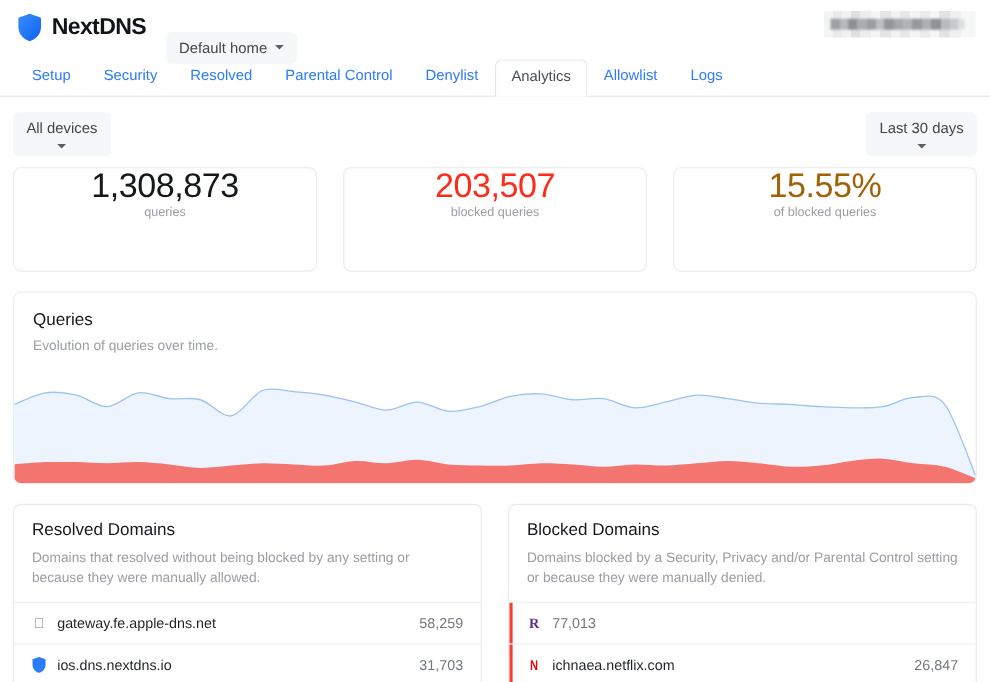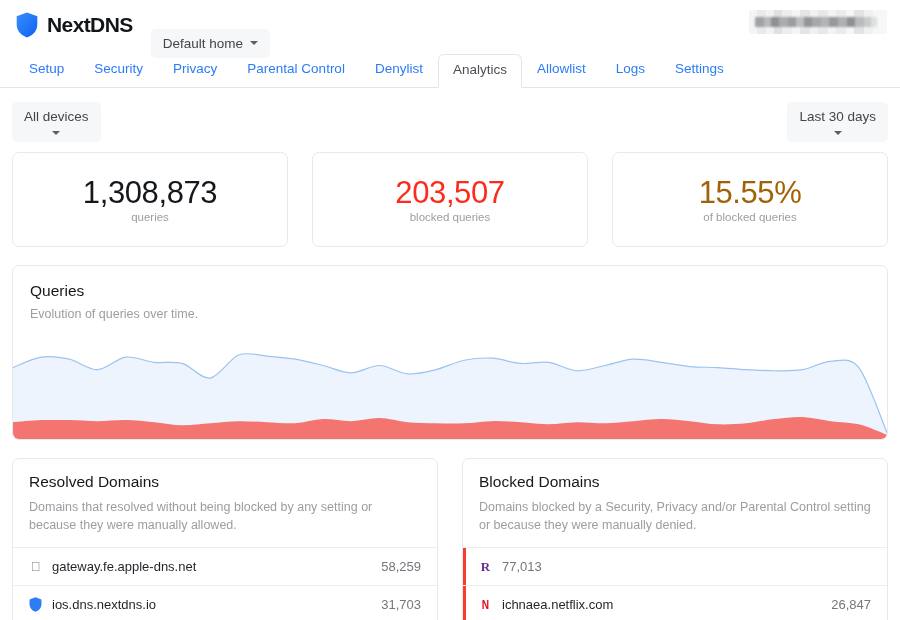--- a/index.html
+++ b/index.html
@@ -118,21 +118,21 @@
     display: flex; gap: 24px;
     padding: 0 12px;
   }
   .stat-card {
     flex: 1;
     background: #ffffff;
     border: 1px solid #e7e9ec;
     border-radius: 7px;
     height: 95px;
     display: flex; flex-direction: column;
-    align-items: center; justify-content: center;
+    align-items: center; 
     gap: 3px;
   }
   .stat-value { font-size: 31px; font-weight: 400; letter-spacing: -0.4px; line-height: 1; }
   .stat-value.dark { color: #14181c; }
   .stat-value.red { color: #fc2b1b; }
   .stat-value.gray { color: #a16207; }
   .stat-label { font-size: 11.5px; color: #9a9ea3; }
 
   
   .chart-card {
@@ -218,27 +218,26 @@
   <button class="profile-select">
     <span>Default home</span>
     <span class="caret"></span>
   </button>
   <div class="redaction"></div>
 </div>
 
 <div class="navbar">
   <div class="nav-tab">Setup</div>
   <div class="nav-tab">Security</div>
-  <div class="nav-tab">Privacy</div>
+  <div class="nav-tab">Resolved</div>
   <div class="nav-tab">Parental Control</div>
   <div class="nav-tab">Denylist</div>
   <div class="nav-tab active">Analytics</div>
   <div class="nav-tab">Allowlist</div>
   <div class="nav-tab">Logs</div>
-  <div class="nav-tab">Settings</div>
 </div>
 
 <div class="filterbar">
   <button class="pill">
     <span>All devices</span>
     <span class="caret"></span>
   </button>
   <button class="pill">
     <span>Last 30 days</span>
     <span class="caret"></span>

